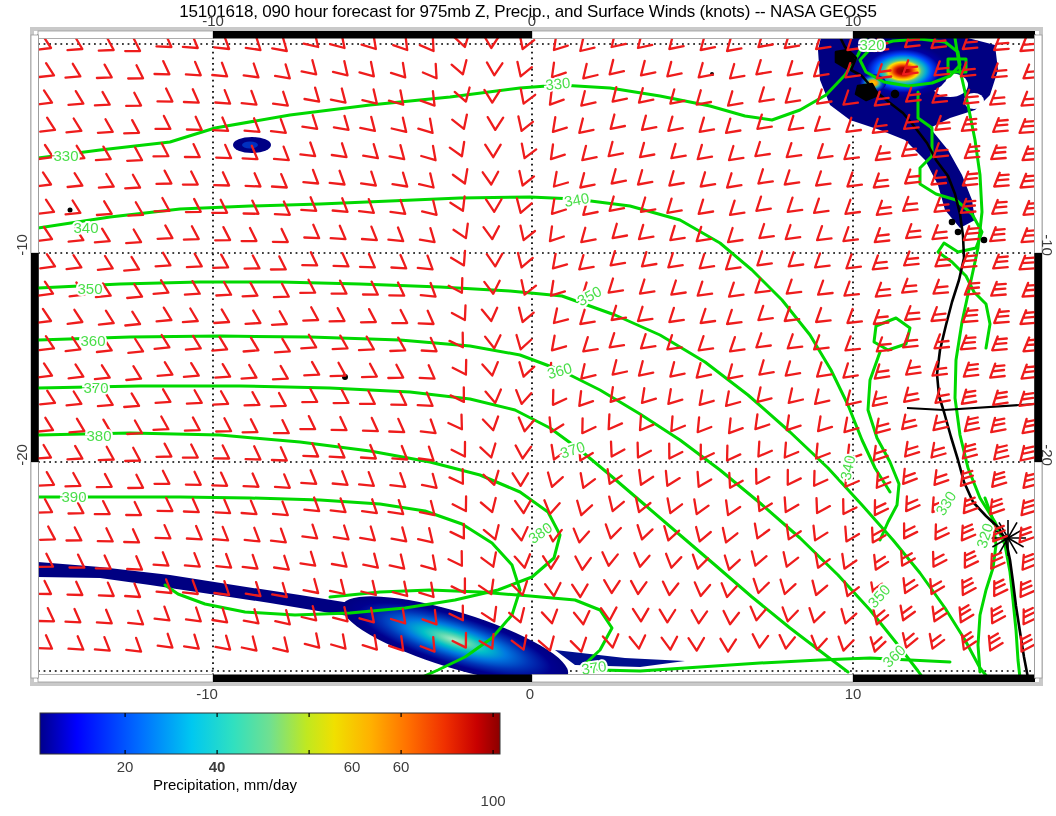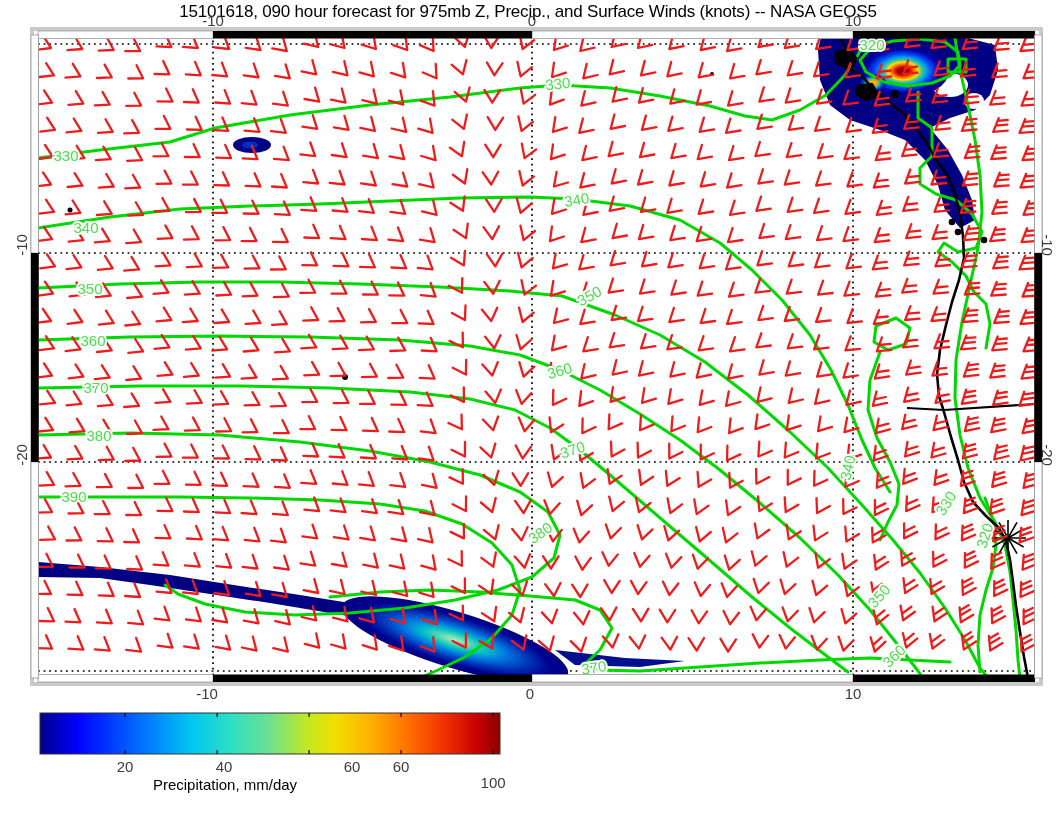--- a/index.html
+++ b/index.html
@@ -968,19 +968,19 @@
       <div class="tick" style="left: 532px; top: 20px;">0</div>
       <div class="tick" style="left: 853px; top: 20px;">10</div>
       <div class="tick" style="left: 207px; top: 693px;">-10</div>
       <div class="tick" style="left: 530px; top: 693px;">0</div>
       <div class="tick" style="left: 853px; top: 693px;">10</div>
       <div class="tick vl" style="left: 21px; top: 245px;">-10</div>
       <div class="tick vl" style="left: 21px; top: 455px;">-20</div>
       <div class="tick vr" style="left: 1047px; top: 245px;">-10</div>
       <div class="tick vr" style="left: 1047px; top: 455px;">-20</div>
       <div class="tick" style="left: 125.1px; top: 766px;">20</div>
-      <div class="tick" style="left: 224px; top: 766px;">40</div>
+      <div class="tick" style="left: 217px; top: 766px; font-weight: bold;">40</div>
       <div class="tick" style="left: 309.1px; top: 766px; margin-left: 43px;">60</div>
       <div class="tick" style="left: 401.1px; top: 766px;">60</div>
-      <div class="tick" style="left: 493.1px; top: 782px;">100</div>
+      <div class="tick" style="left: 493.1px; top: 800px;">100</div>
     </div>
   <div id="cb-caption" style="left: 225px; top: 776px;">Precipitation, mm/day</div>
 </div>
 
 </body></html>

